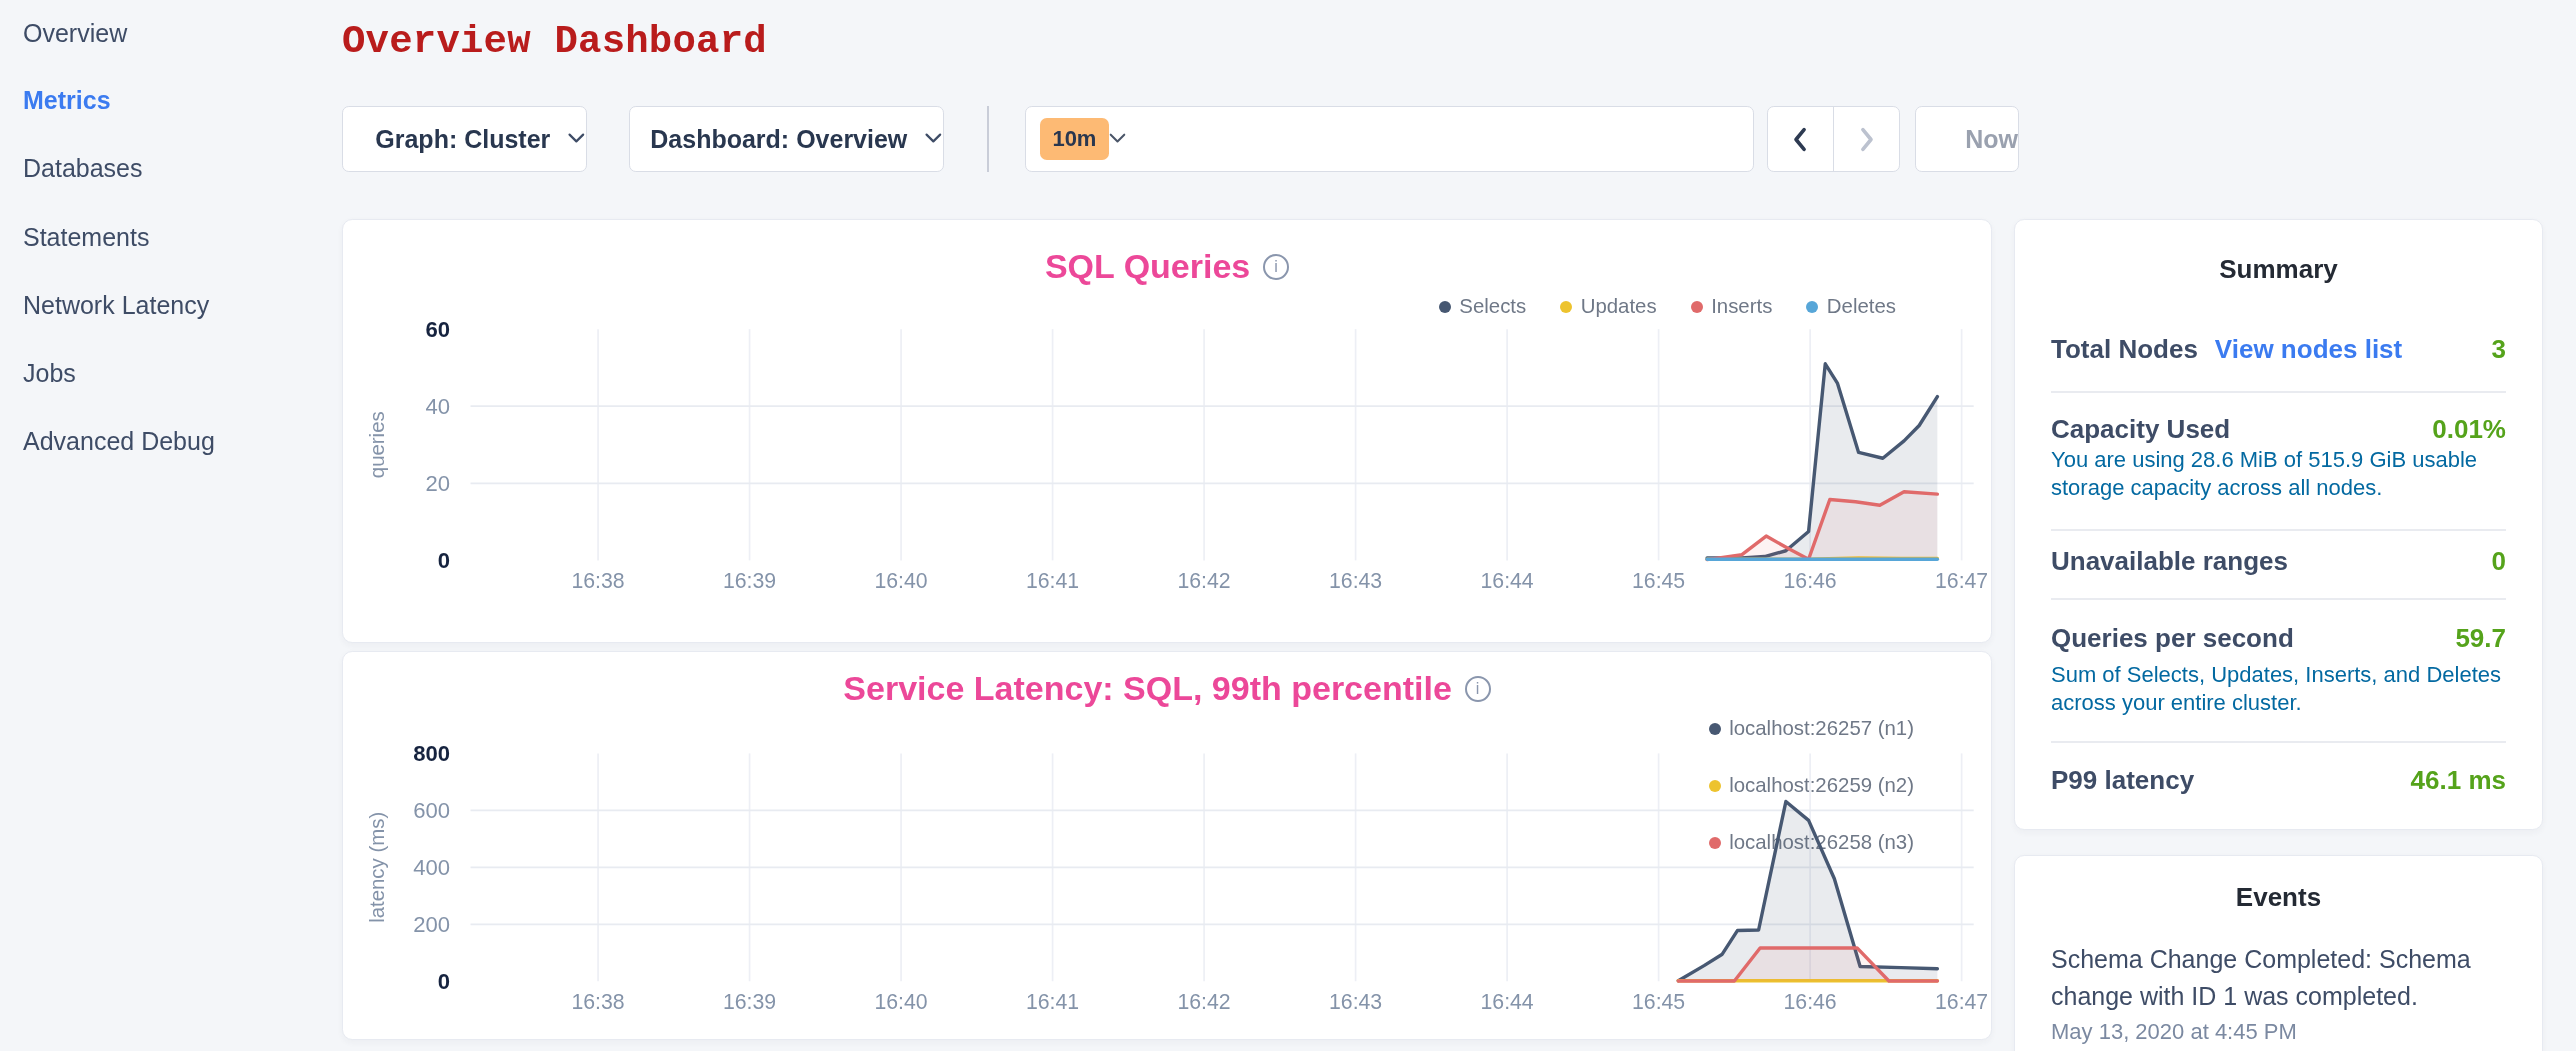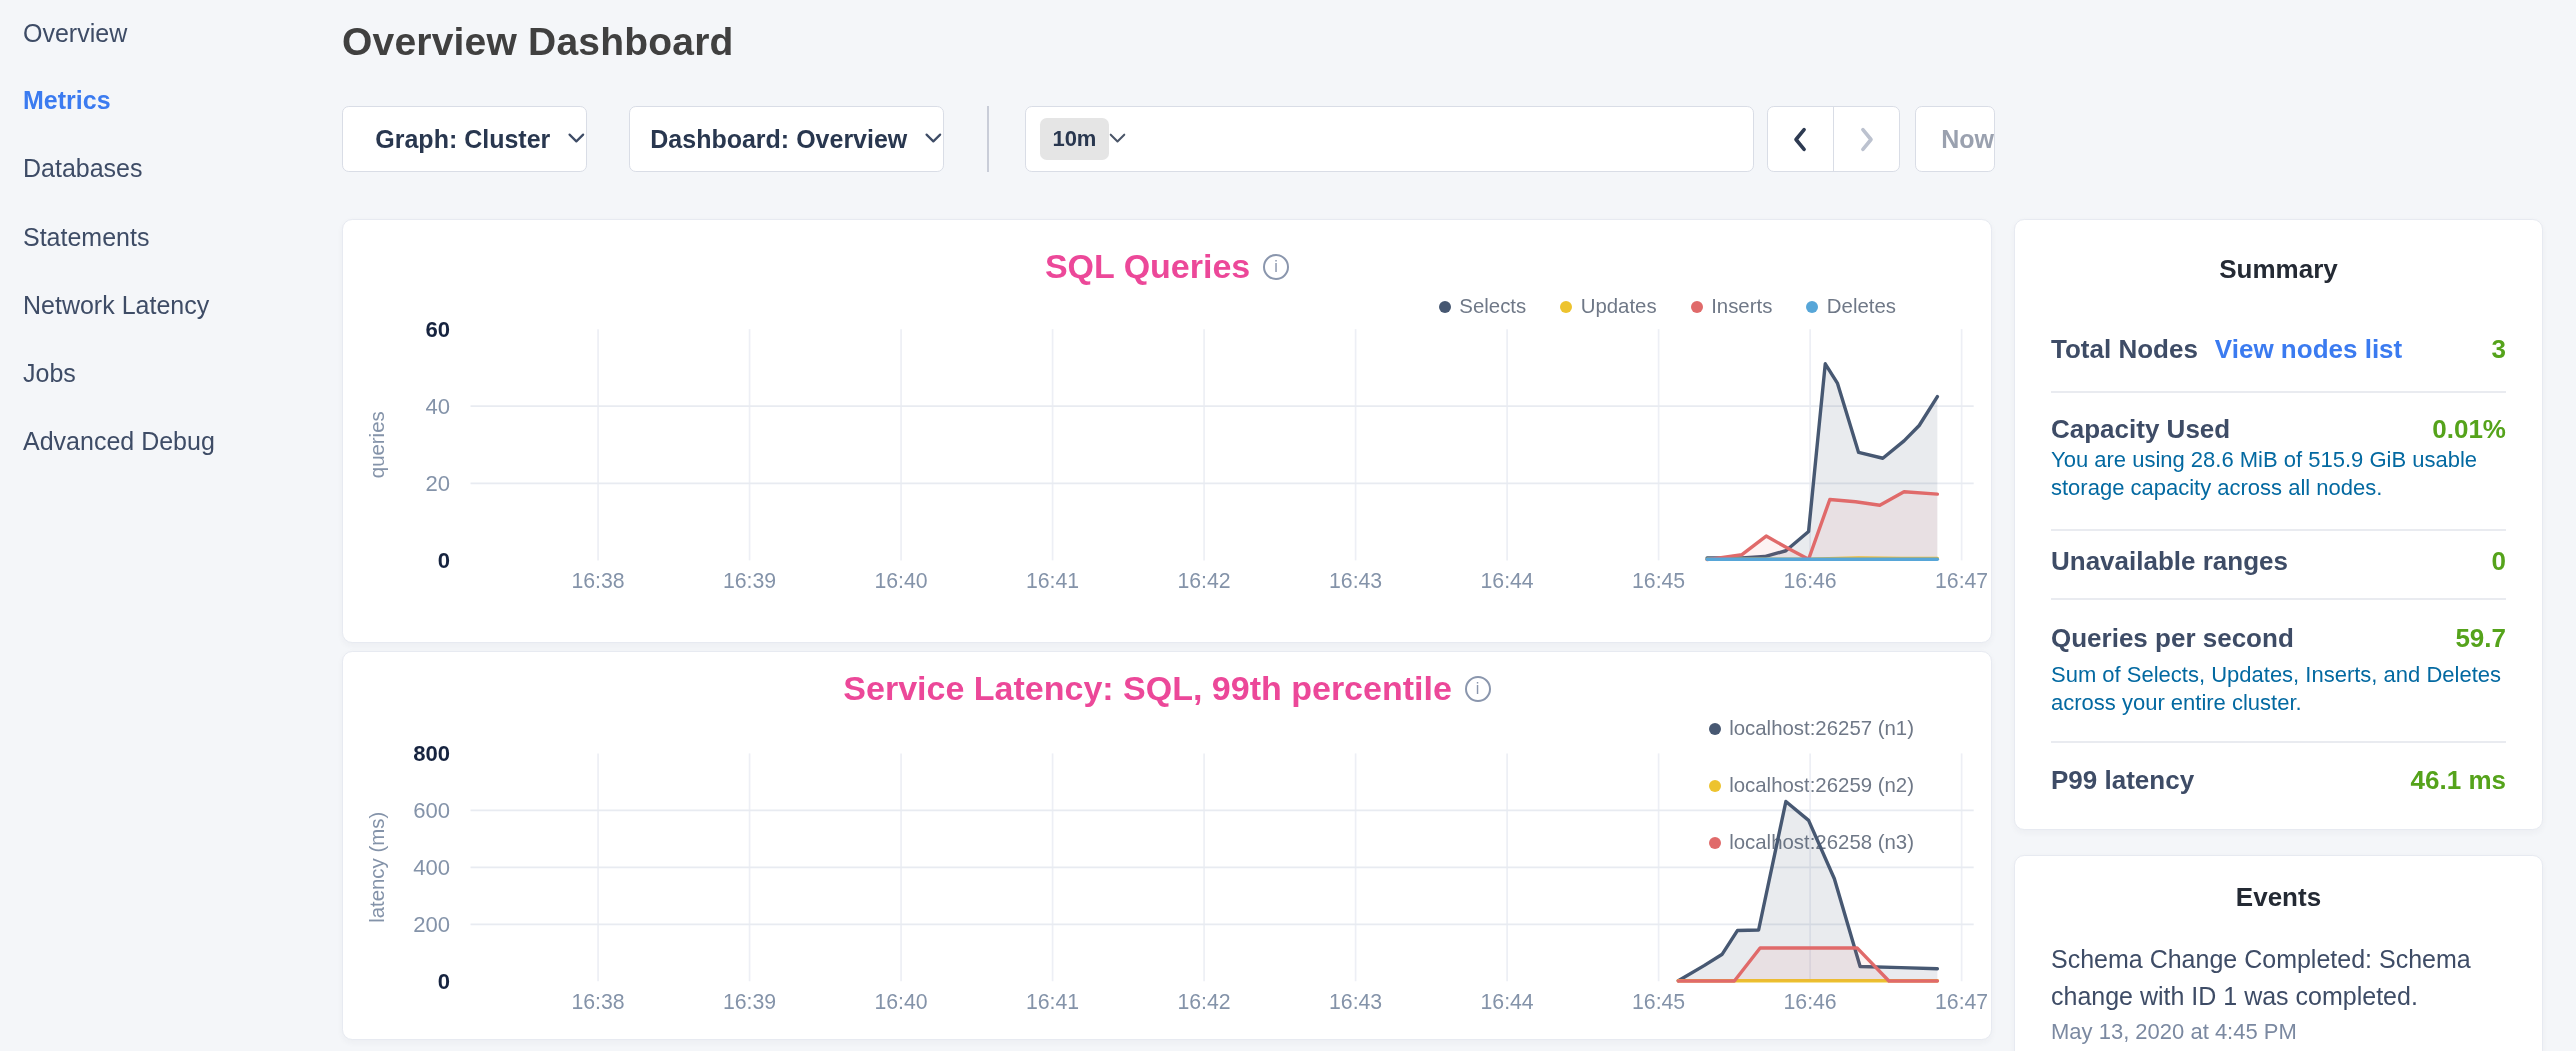--- a/index.html
+++ b/index.html
@@ -9,35 +9,35 @@
     background:#f4f6f9; font-family:"Liberation Sans","DejaVu Sans",sans-serif;
     color:#3e4c66;
   }
   
   .sidebar{ position:absolute; left:0; top:0; width:340px; height:100%; }
   .side-item{ position:absolute; left:23px; height:36px; line-height:36px;
     font-size:25px; color:#3e4c66; cursor:pointer; white-space:nowrap; }
   .side-item.active{ color:#3b7bf0; font-weight:700; }
   
   .page-title{ position:absolute; left:342px; top:20.4px; font-size:39px;
-    font-weight:600; color:#404040; letter-spacing:0.2px; }
+    font-weight:600; color:#b91c1c; letter-spacing:0.2px;font-family:Liberation Mono, monospace; }
   .ctl{ position:absolute; top:106px; height:66px; background:#fff;
     border:1.7px solid #d9dde6; border-radius:6.8px; display:flex;
     align-items:center; justify-content:flex-end; cursor:pointer; }
   .ctl-label{ font-size:25px; font-weight:700; color:#29374f; }
   .caret{ margin-left:17px; display:inline-block; }
   .vdivider{ position:absolute; top:106px; left:987px; width:1.7px; height:66px; background:#c9cdd8; }
   .time-select{ left:1025px; width:729px; justify-content:flex-start; padding:0 22px 0 13.6px; }
-  .time-badge{ background:#e5e5e5; border-radius:6.8px; padding:7.7px 12.8px;
+  .time-badge{ background:#fdba74; border-radius:6.8px; padding:7.7px 12.8px;
     font-size:22px; font-weight:700; color:#29374f; }
   .time-label{ margin-left:24px; font-size:25px; font-weight:700; color:#222f49; flex:1; }
   .pager{ left:1767px; width:133px; padding:0; overflow:hidden; }
   .pager-half{ width:50%; height:100%; display:flex; align-items:center; justify-content:center; }
   .pager-half:first-child{ border-right:1.7px solid #d9dde6; }
-  .now-btn{ left:1915px; width:80px; }
+  .now-btn{ left:1915px; width:104px; }
   .now-btn .ctl-label{ color:#9aa1af; }
   
   .card{ position:absolute; background:#fff; border:1.7px solid #e7eaf1;
     border-radius:10.2px; box-shadow:0 2.6px 6.8px rgba(40,50,70,.04); }
   .chart-card1{ left:342px; top:219px; width:1650px; height:424px; }
   .chart-card2{ left:342px; top:651px; width:1650px; height:389px; }
   .chart-title-row{ position:absolute; left:0; width:100%; display:flex;
     align-items:center; justify-content:center; gap:12.8px; }
   .chart-title{ font-size:34px; font-weight:700; color:#ec4899; }
   .info-icon{ width:26px; height:26px; border:2px solid #8a96ad; border-radius:50%;

